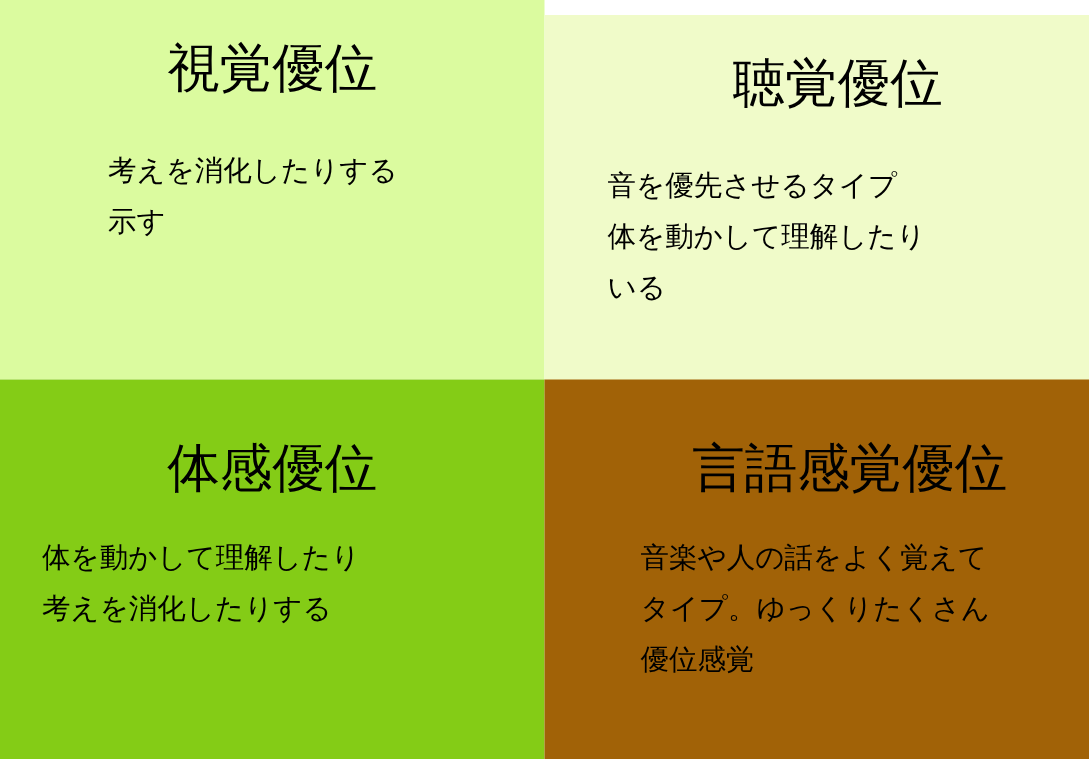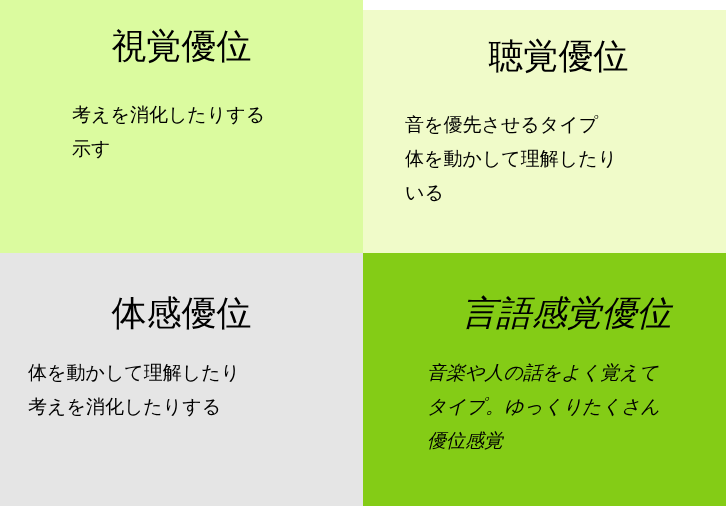--- a/index.html
+++ b/index.html
@@ -101,29 +101,29 @@
 
   <div class="quad quad-tr" style="background-color: rgb(240, 251, 201);">
     <div class="quad-title" style="color: rgb(0, 0, 0);">聴覚優位</div>
     <div class="quad-body" style="color: rgb(0, 0, 0);">
       <span class="line">音を優先させるタイプ</span>
       <span class="line">体を動かして理解したり</span>
       <span class="line">いる</span>
     </div>
   </div>
 
-  <div class="quad quad-bl" style="background-color: #e5e5e5;">
+  <div class="quad quad-bl" style="background-color: #84cc16;">
     <div class="quad-title" style="color: rgb(0, 0, 0);">体感優位</div>
     <div class="quad-body" style="color: rgb(0, 0, 0);">
       <span class="line">体を動かして理解したり</span>
       <span class="line">考えを消化したりする</span>
     </div>
   </div>
 
-  <div class="quad quad-br" style="background-color: #84cc16; font-style: italic;">
+  <div class="quad quad-br" style="background-color: #a16207;">
     <div class="quad-title" style="color: rgb(0, 0, 0);">言語感覚優位</div>
     <div class="quad-body" style="color: rgb(0, 0, 0);">
       <span class="line">音楽や人の話をよく覚えて</span>
       <span class="line">タイプ。ゆっくりたくさん</span>
       <span class="line">優位感覚</span>
     </div>
   </div>
 
 
 </div>

